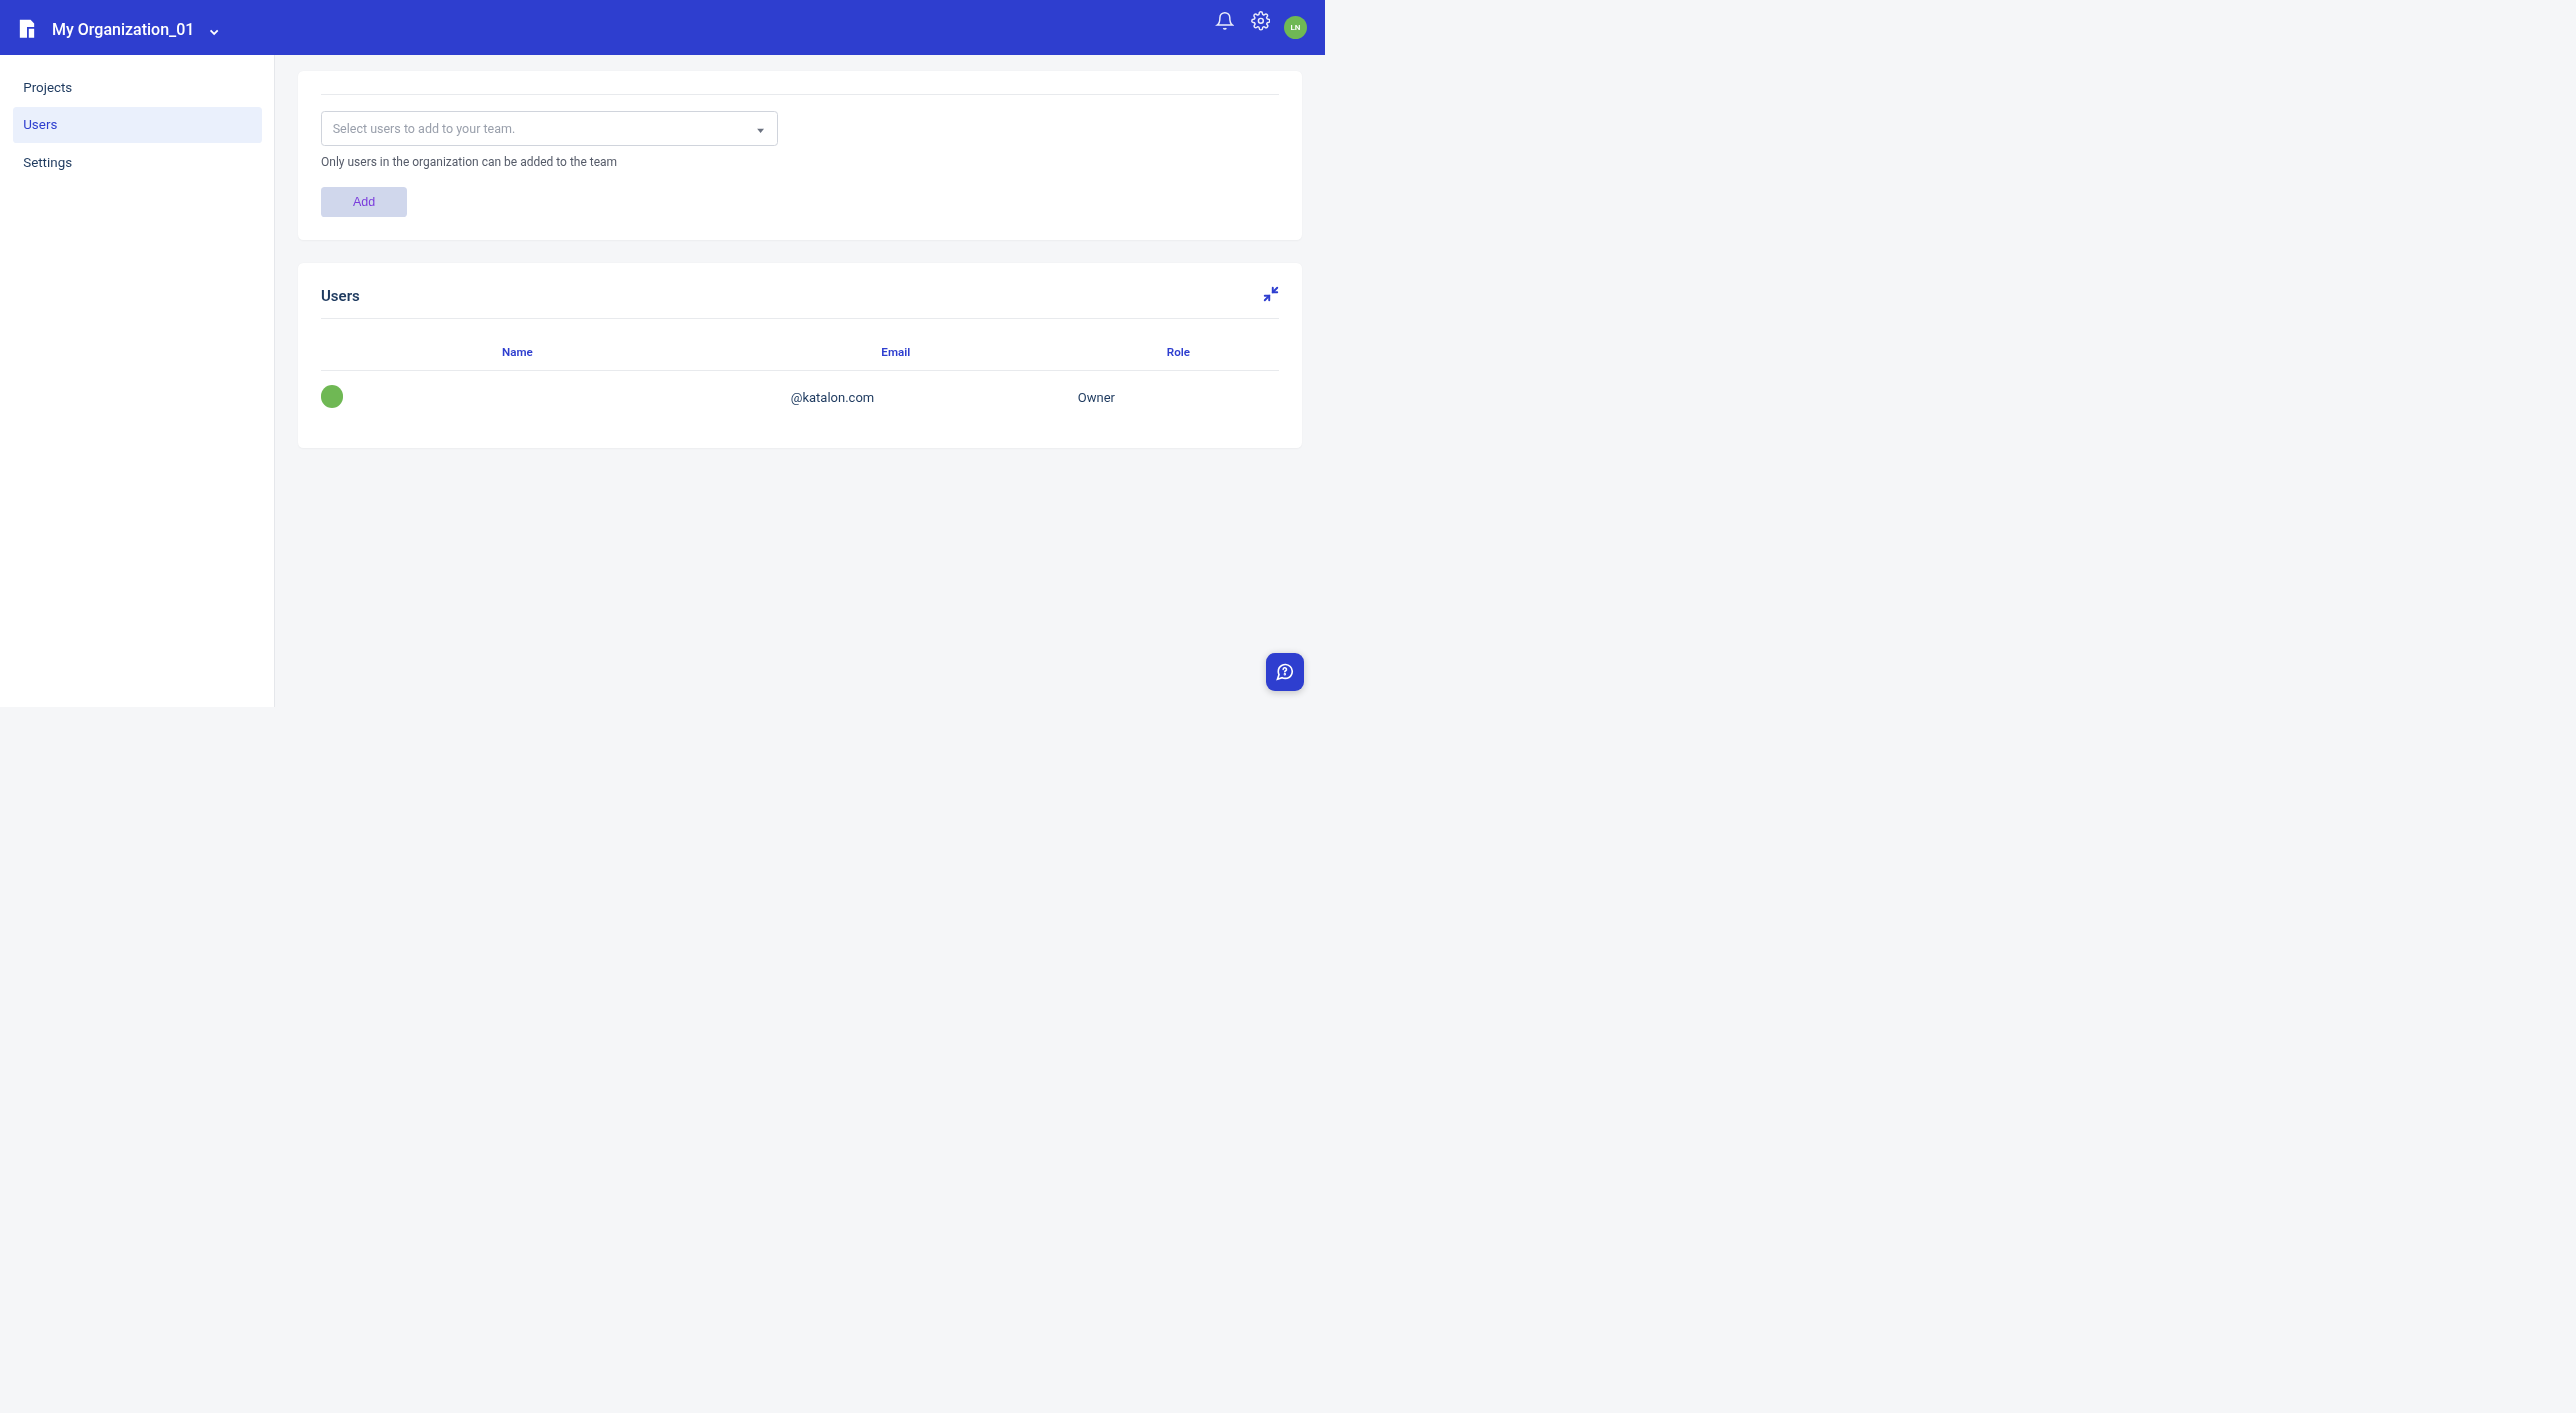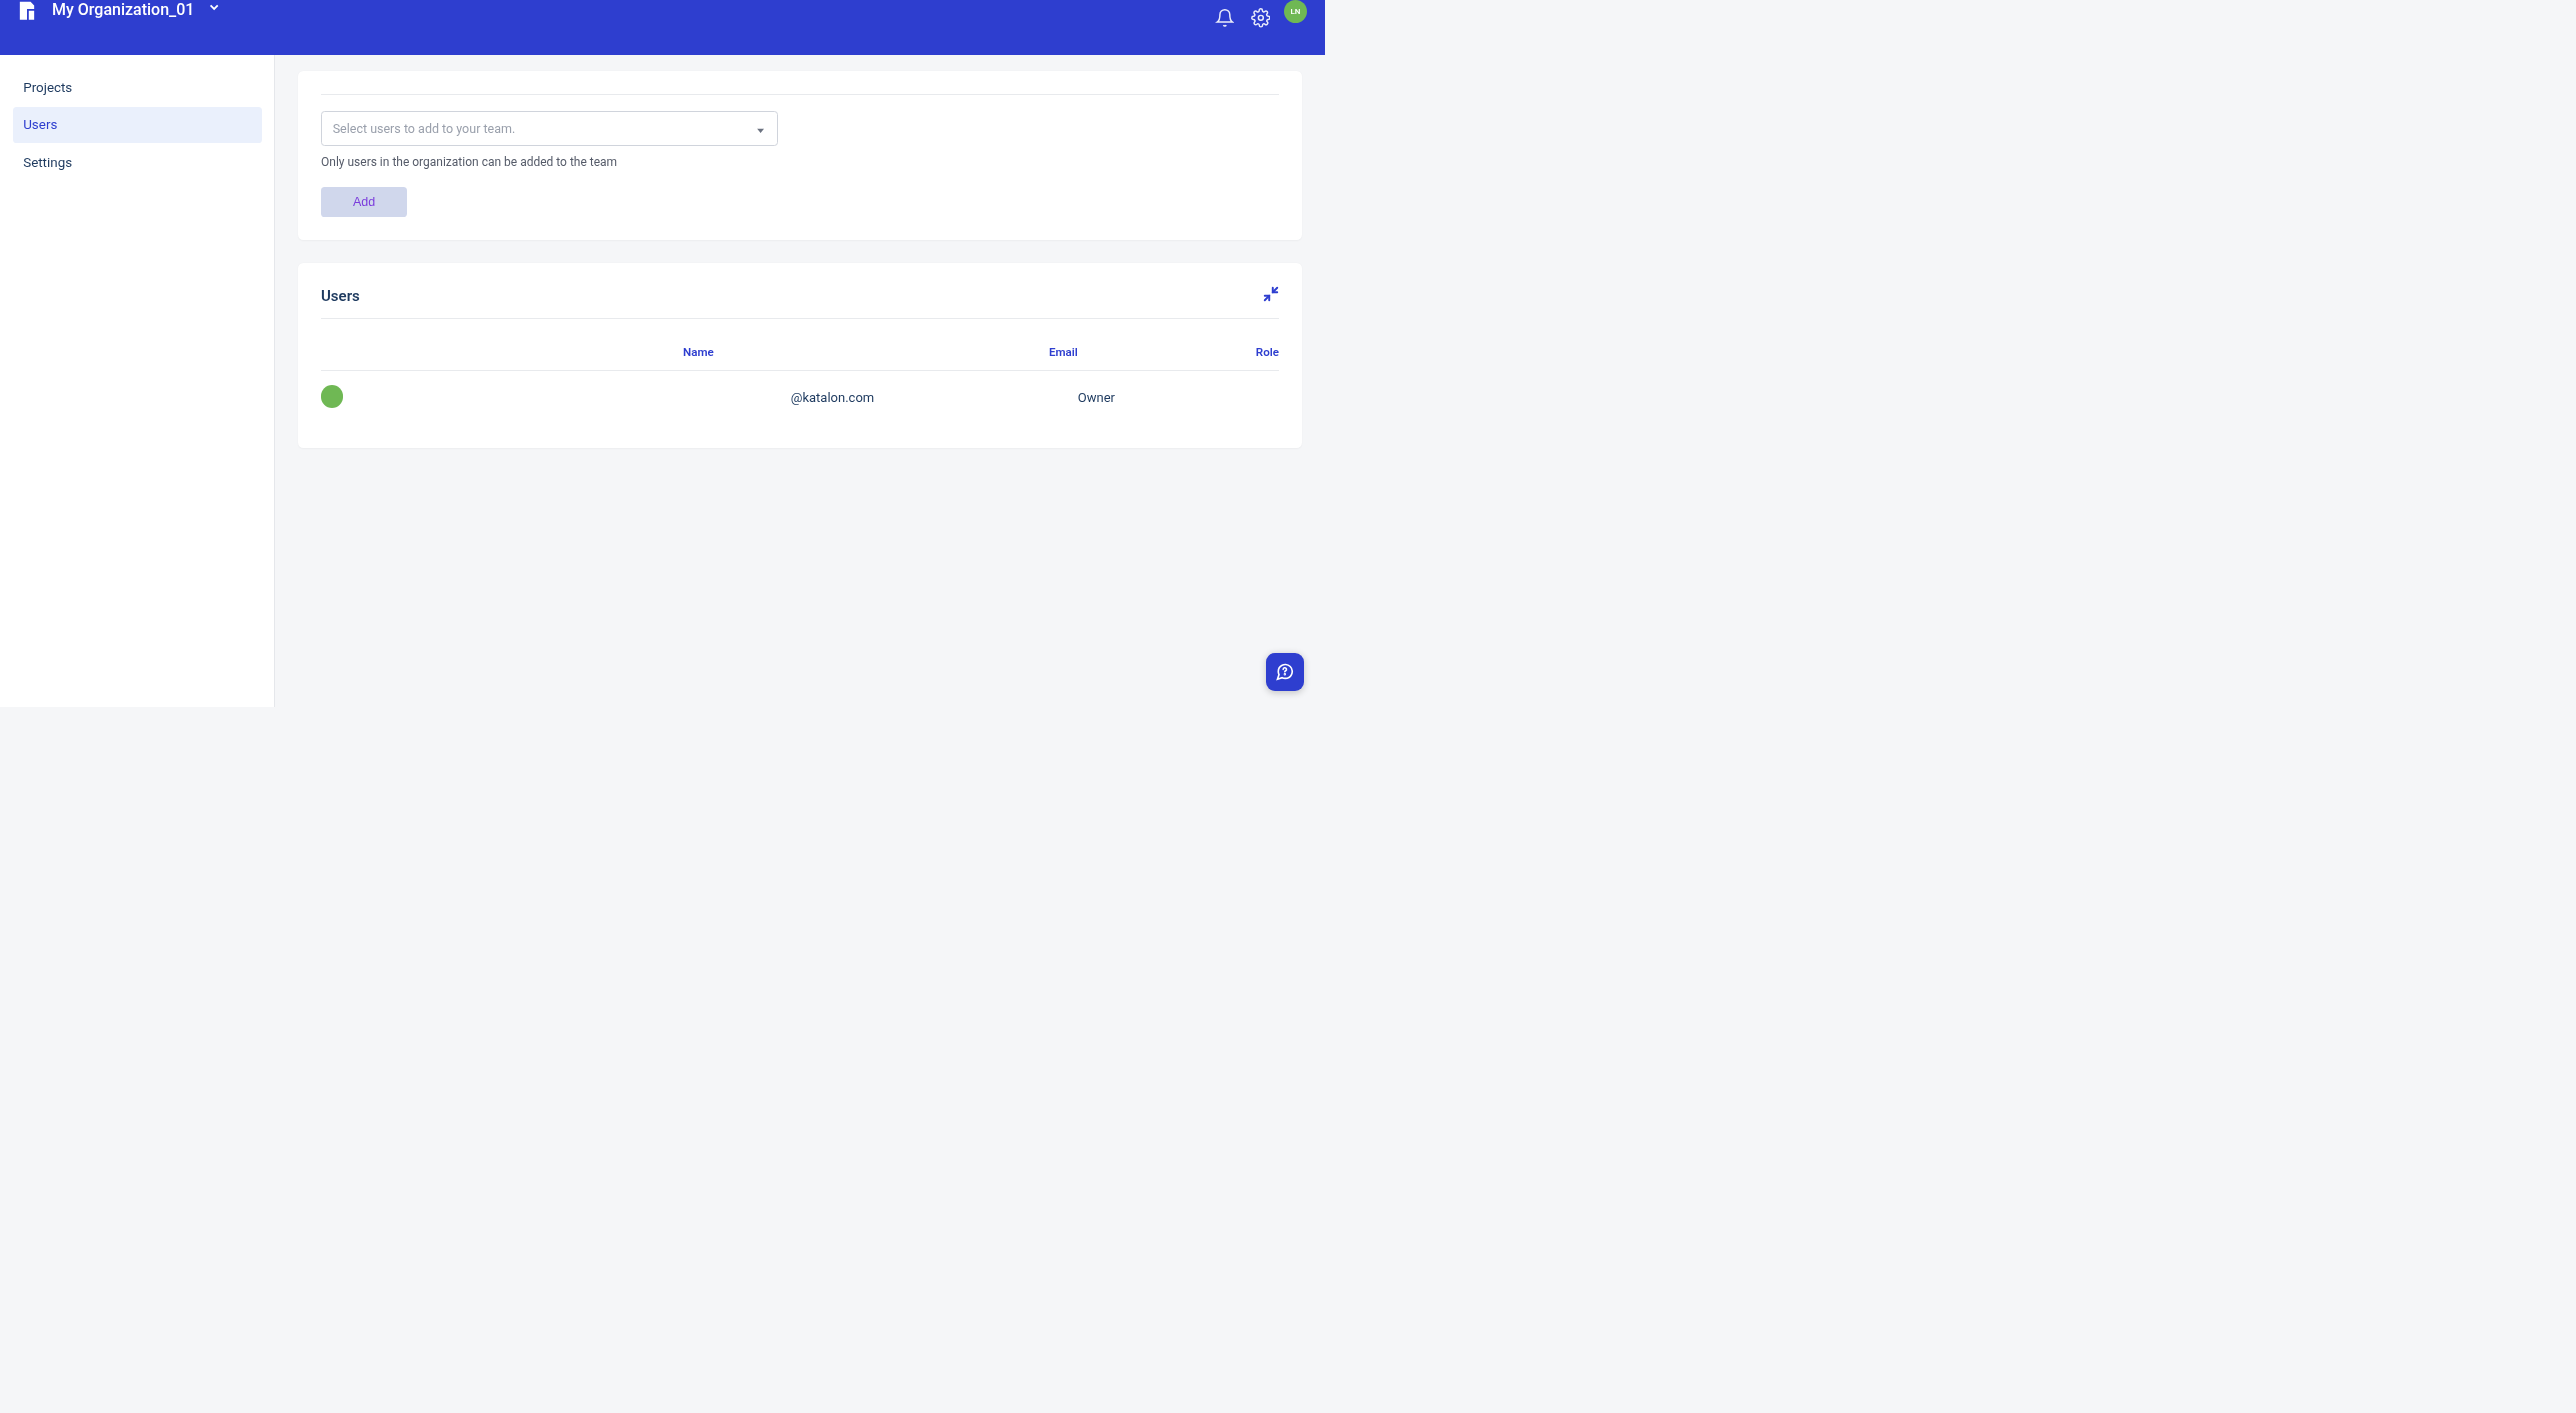--- a/index.html
+++ b/index.html
@@ -12,22 +12,22 @@
       background: #f5f6f8;
       width: 1325px;
       height: 707px;
       overflow: hidden;
       position: relative;
     }
     .header {
       background: #2e3ecf;
       height: 55px;
       display: flex;
-      align-items: flex-start;
-      padding: 0 18px;
+      align-items: flex-end;
+      padding: 16px 18px;
       color: white;
     }
     .logo {
       width: 18px;
       height: 21.5px;
       margin-right: 16px;
       display: flex;
       align-items: center;
     }
     .logo svg {
@@ -182,21 +182,21 @@
     }
     .collapse-icon {
       cursor: pointer;
       color: #2e3ecf;
     }
     .users-table {
       width: 100%;
       border-collapse: collapse;
     }
     .users-table th {
-      text-align: right;
+      text-align: center;
       font-size: 11.6px;
       font-weight: 600;
       color: #2e3ecf;
       padding: 10.7px 0;
       border-bottom: 0.9px solid #e8eaed;
       cursor: pointer;
     }
     .users-table td {
       padding: 14.3px 0;
       font-size: 13px;

